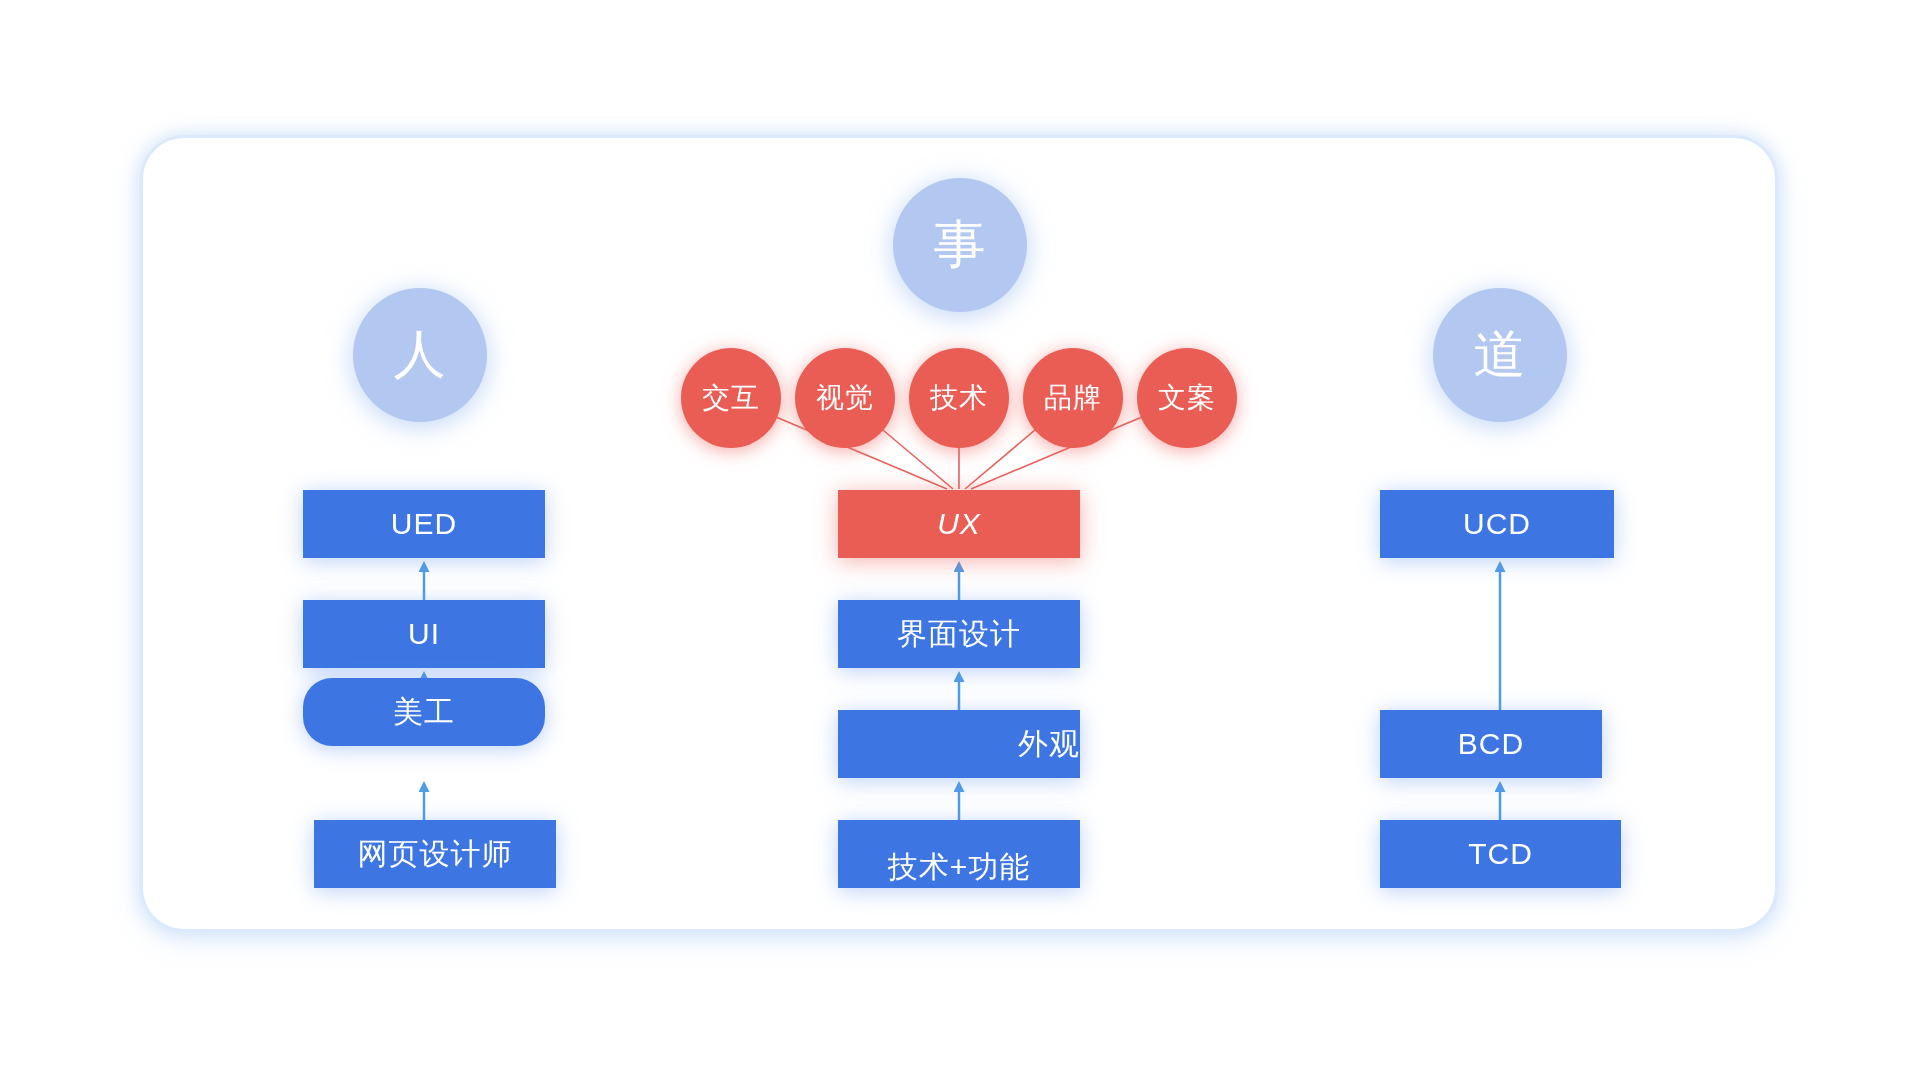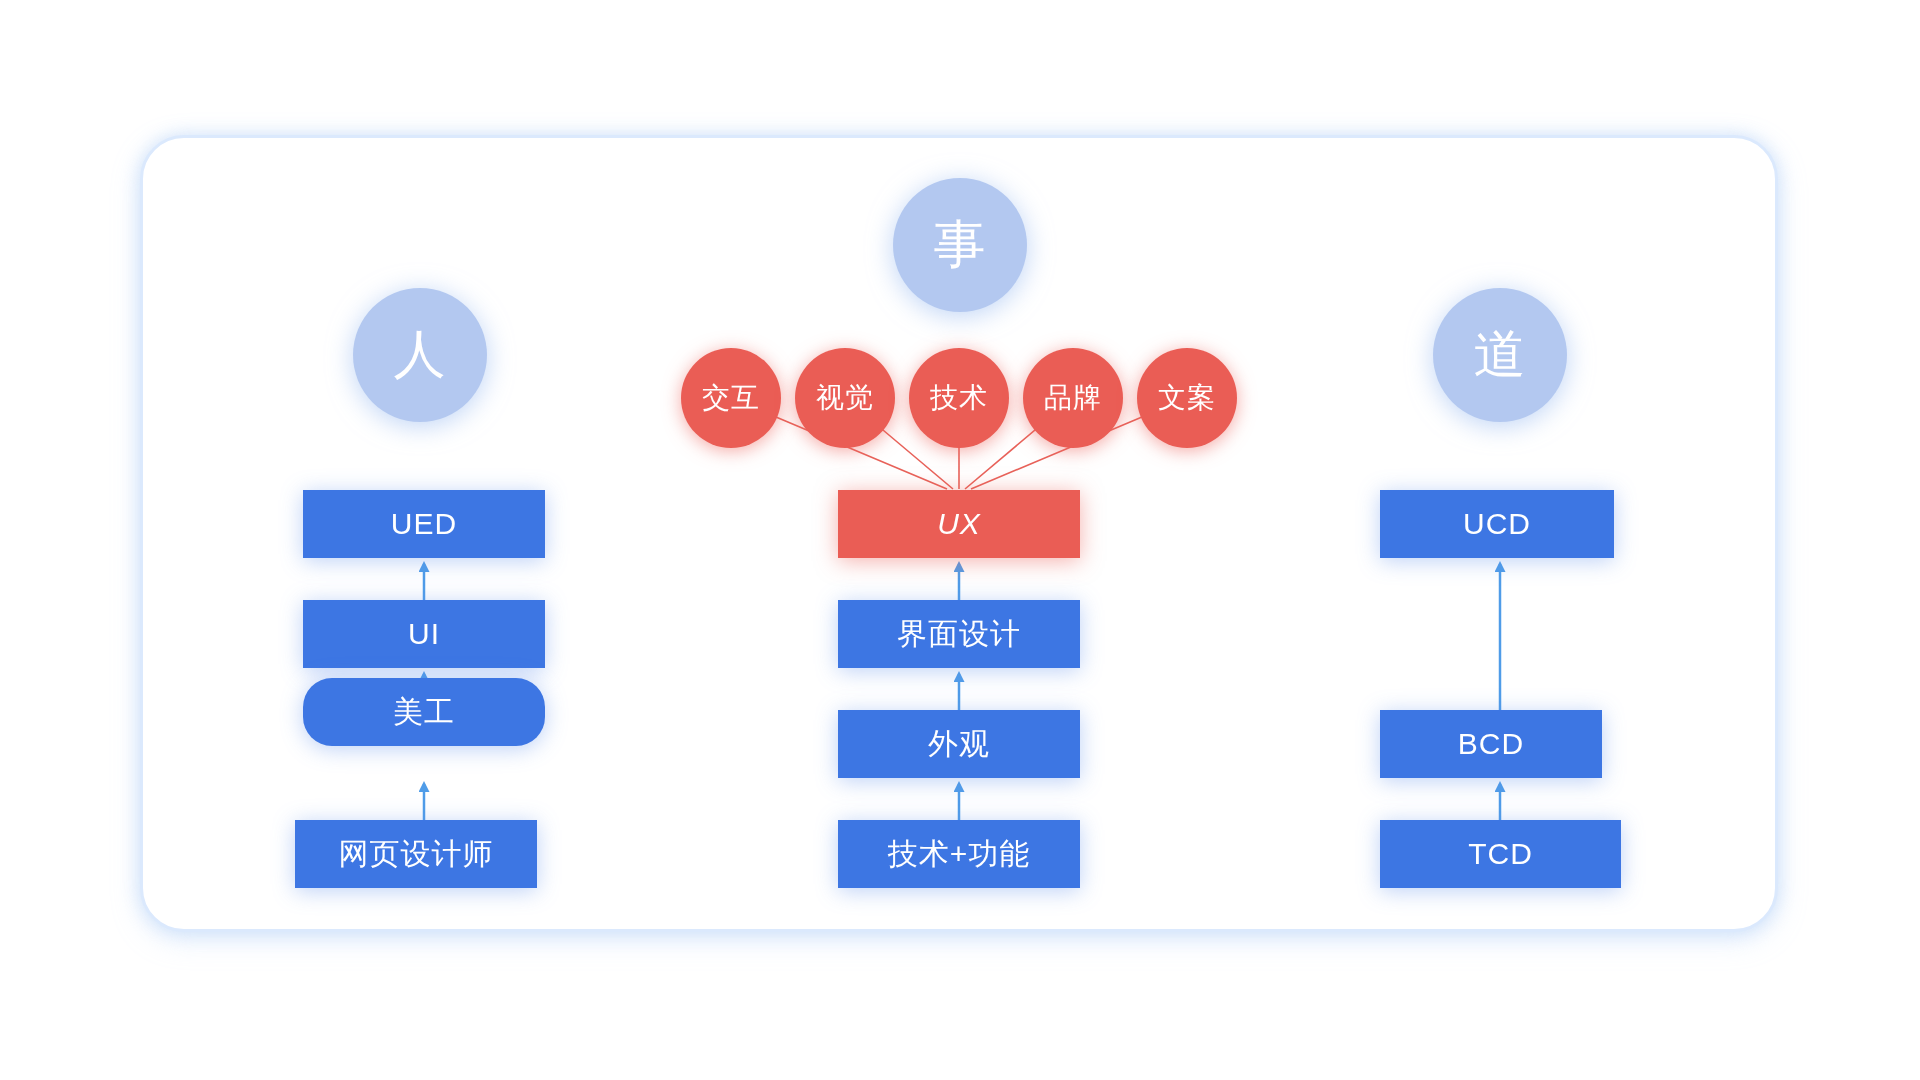--- a/index.html
+++ b/index.html
@@ -140,34 +140,34 @@
 
   <div class="node box" style="left:303px; top:490px;">
     <span>UED</span>
   </div>
   <div class="node box" style="left:303px; top:600px;">
     <span>UI</span>
   </div>
   <div class="node box" style="left:303px; top:678px;border-radius:29px;">
     <span>美工</span>
   </div>
-  <div class="node box" style="left:295px; top:820px;">
+  <div class="node box" style="left:314px; top:820px;">
     <span>网页设计师</span>
   </div>
 
   <div class="node box box-red" style="left:838px; top:490px;">
     <span>UX</span>
   </div>
   <div class="node box" style="left:838px; top:600px;">
     <span>界面设计</span>
   </div>
-  <div class="node box" style="left:838px; top:710px;">
+  <div class="node box" style="left:838px; top:710px;justify-content:flex-end;">
     <span>外观</span>
   </div>
-  <div class="node box" style="left:838px; top:820px;">
+  <div class="node box" style="left:838px; top:820px;align-items:flex-end;">
     <span>技术+功能</span>
   </div>
 
   <div class="node box" style="left:1380px; top:490px; width:234px;">
     <span>UCD</span>
   </div>
   <div class="node box" style="left:1380px; top:710px; width:222px;">
     <span>BCD</span>
   </div>
   <div class="node box" style="left:1380px; top:820px; width:241px;">

